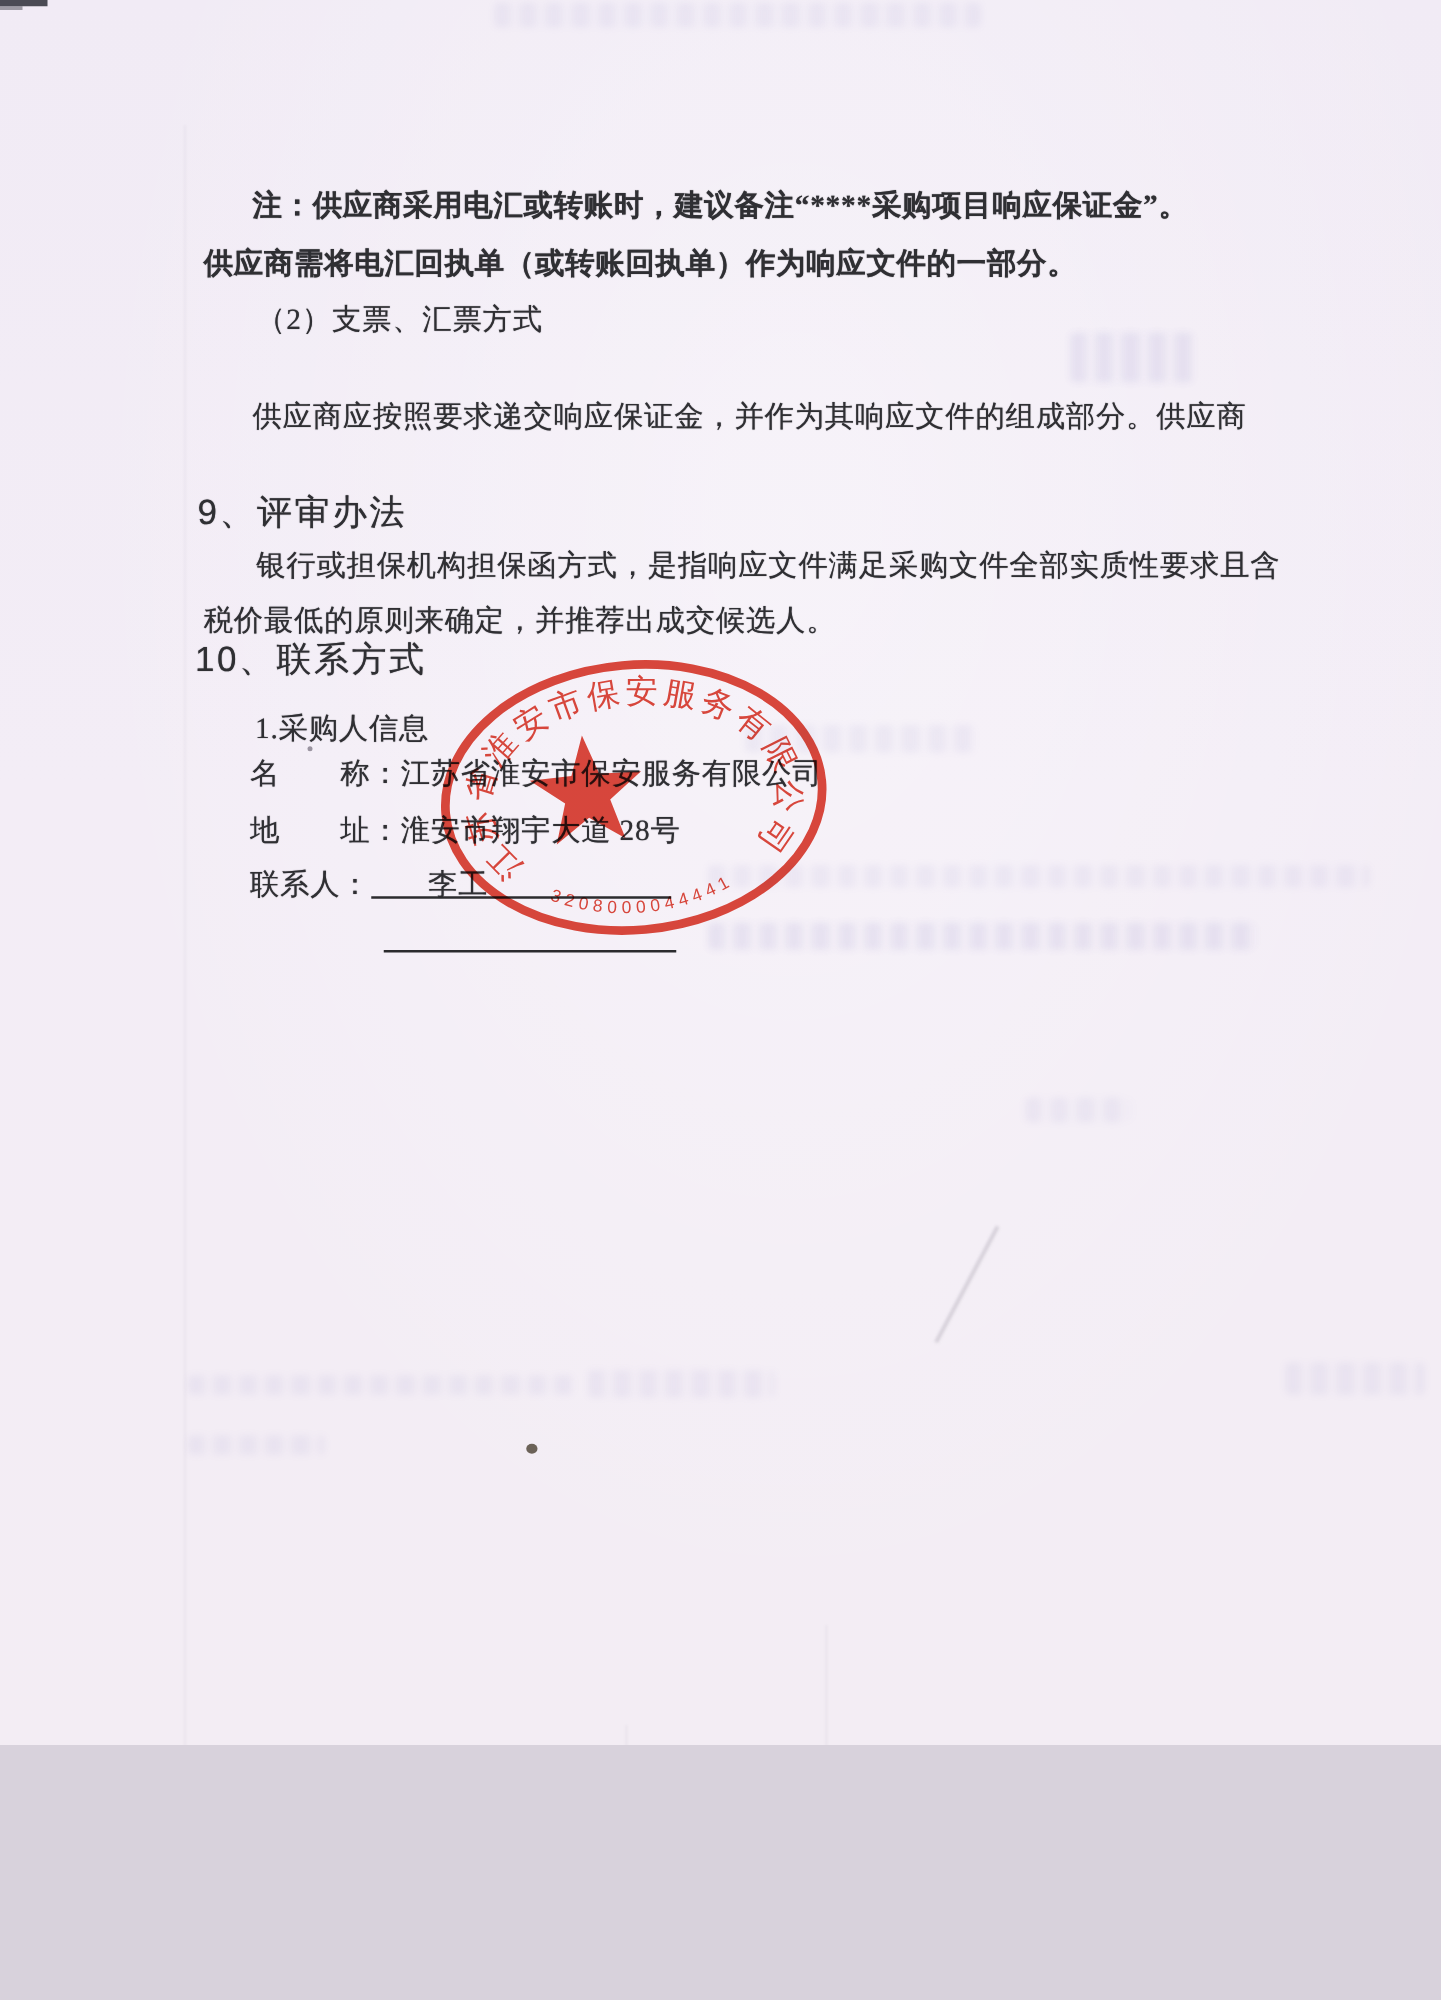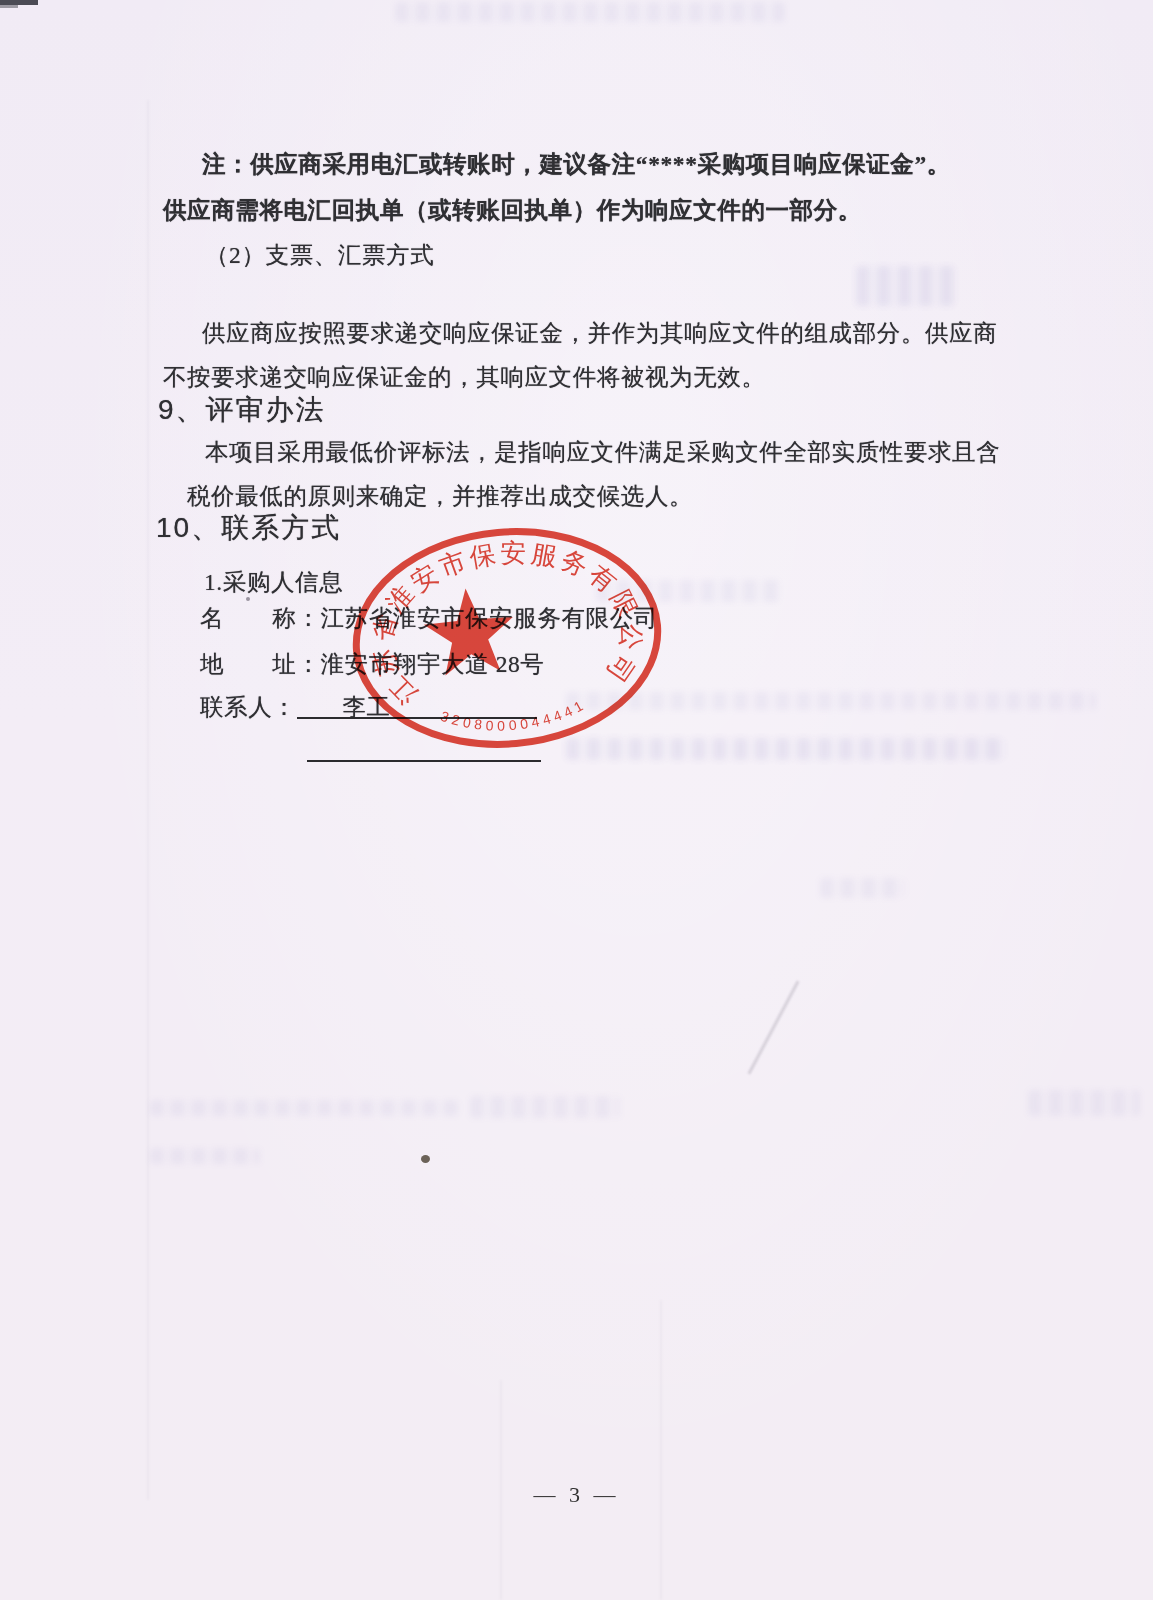--- a/index.html
+++ b/index.html
@@ -1,18 +1,18 @@
 <!DOCTYPE html>
 <html><head>
 <meta charset="utf-8">
 <style>
   html,body{margin:0;padding:0;background:#d8d2dc;}
   #page{
     position:relative;
-    width:1153px;height:1600px;
+    width:1153px;height:1396px;
     margin:0 auto;
     overflow:hidden;
     background:
       radial-gradient(ellipse at 55% 30%, rgba(255,255,255,.35), rgba(255,255,255,0) 65%),
       linear-gradient(180deg,#f1ebf5 0%,#f3edf6 45%,#f3edf4 100%);
     font-family:"Liberation Serif","DejaVu Serif",serif;
     color:#2f2f33;
   }
   .line{
     position:absolute;
@@ -87,25 +87,24 @@
   <div class="vstreak" style="left:660px;top:1300px;height:300px;"></div>
   <div class="speck" style="left:421px;top:1155px;width:9px;height:8px;background:#6b6258;"></div>
   <div class="speck" style="left:246px;top:597px;width:4px;height:4px;background:#9a94a0;"></div>
 
   <div class="line bold" style="left:202px;top:148px;">注：供应商采用电汇或转账时，建议备注“****采购项目响应保证金”。</div>
   <div class="line bold" style="left:163px;top:194px;">供应商需将电汇回执单（或转账回执单）作为响应文件的一部分。</div>
 
   <div class="line" style="left:205px;top:239px;">（2）支票、汇票方式</div>
 
   <div class="line" style="left:202px;top:317px;">供应商应按照要求递交响应保证金，并作为其响应文件的组成部分。供应商</div>
-  <div class="line" style="left:163px;top:361px;">不按要求递交响应保证金的，其响应文件将被视为无效。</div>
 
   <div class="heading" style="left:158px;top:391px;">9、评审办法</div>
-  <div class="line" style="left:205px;top:436px;">本项目采用最低价评标法，是指响应文件满足采购文件全部实质性要求且含</div>
-  <div class="line" style="left:163px;top:480px;margin-left:24px;">税价最低的原则来确定，并推荐出成交候选人。</div>
+  <div class="line" style="left:205px;top:436px;">银行或担保机构担保函方式，是指响应文件满足采购文件全部实质性要求且含</div>
+  <div class="line" style="left:163px;top:480px;">税价最低的原则来确定，并推荐出成交候选人。</div>
 
   <div class="heading" style="left:156px;top:509px;">10、联系方式</div>
   <div class="line" style="left:204px;top:566px;">1.采购人信息</div>
 
   <div class="fieldrow" style="left:200px;top:602px;">
     <span class="line" style="position:static;">名　　称：</span>
     <span class="line val" style="position:static;">江苏省淮安市保安服务有限公司</span>
   </div>
 
   <div class="fieldrow" style="left:200px;top:648px;">

